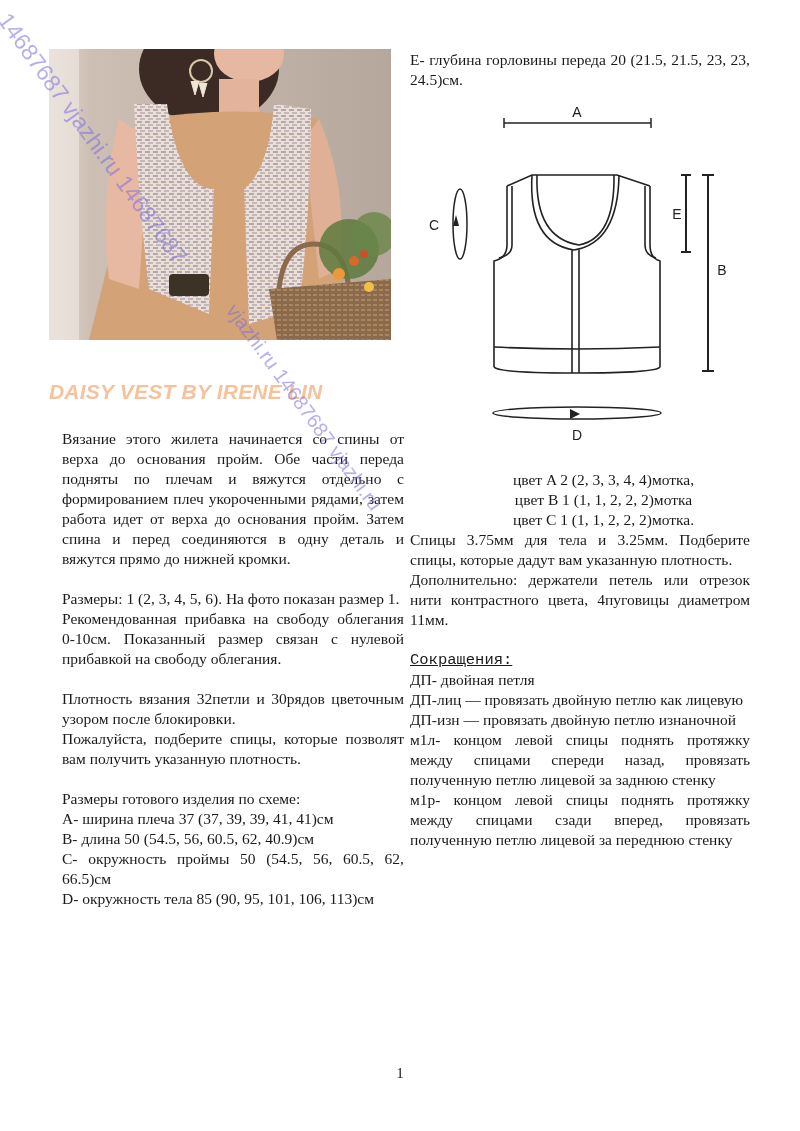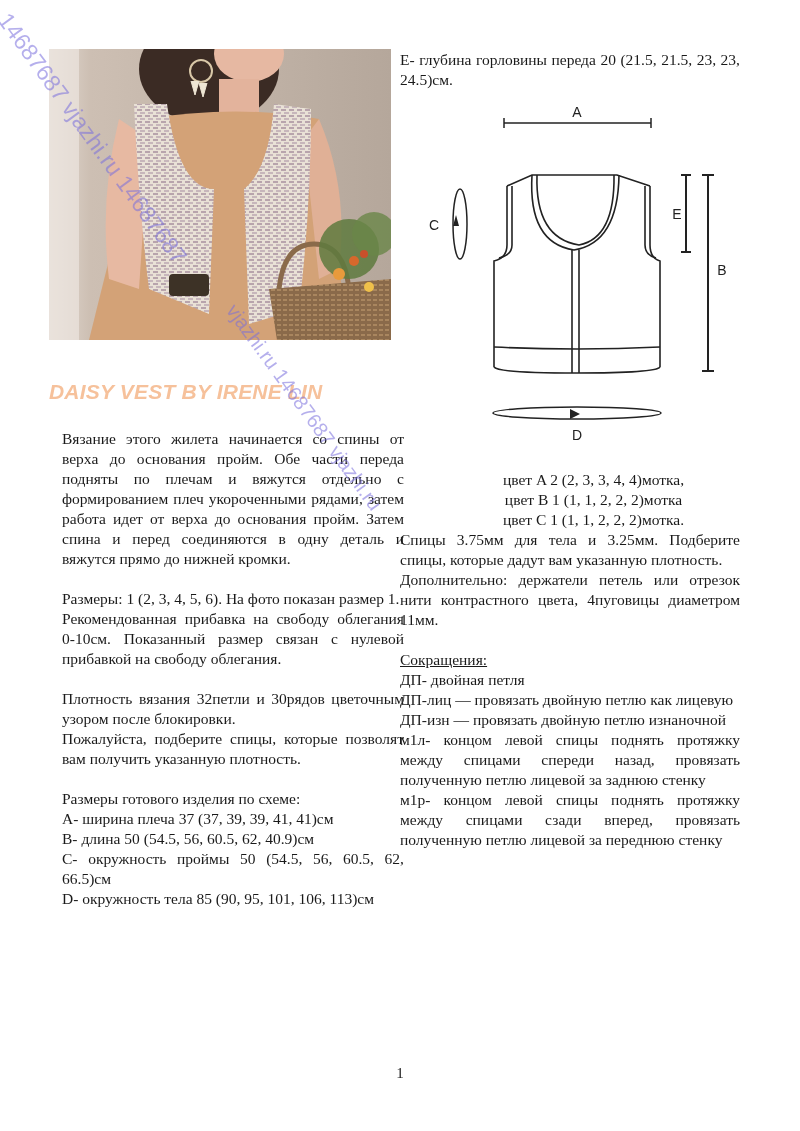--- a/index.html
+++ b/index.html
@@ -11,25 +11,25 @@
   .photo { position: absolute; left: 49px; top: 49px; width: 342px; height: 291px; overflow: hidden;
            background: linear-gradient(90deg, #d9cfc6 0%, #cfc3b7 20%, #bcaea2 60%, #b2a498 100%); }
   .photo svg { width: 100%; height: 100%; display: block; }
 
   .title { position: absolute; left: 49px; top: 380px; width: 342px; 
            font-family: Liberation Sans, sans-serif; font-weight: bold; font-style: italic;
            font-size: 21px; color: #f6c19b; letter-spacing: 0.2px; }
 
   .col { position: absolute; font-size: 15.5px; line-height: 20px; }
   .col.left { left: 62px; top: 429px; width: 342px; }
-  .col.right { left: 400px; width: 340px; }
+  .col.right { left: 410px; width: 340px; }
   .para { text-align: justify; text-align-last: left; margin: 0; }
   .gap { height: 20px; }
   .indent { padding-left: 47px; display: block; text-align: center; }
-  .u { text-decoration: underline; }
+  .u { text-decoration: underline; font-family: Liberation Mono, monospace; }
 
   .diagram { position: absolute; left: 420px; top: 95px; width: 330px; height: 360px; }
 
   .pagenum { position: absolute; left: 0; width: 800px; top: 1065px; text-align: center; font-size: 15px; }
 
   .watermark { position: absolute; font-family: "Liberation Sans", sans-serif; color: rgba(120,110,220,0.55);
                font-size: 23px; white-space: nowrap; transform-origin: 0 0; pointer-events: none; }
 </style>
 </head>
 <body>

